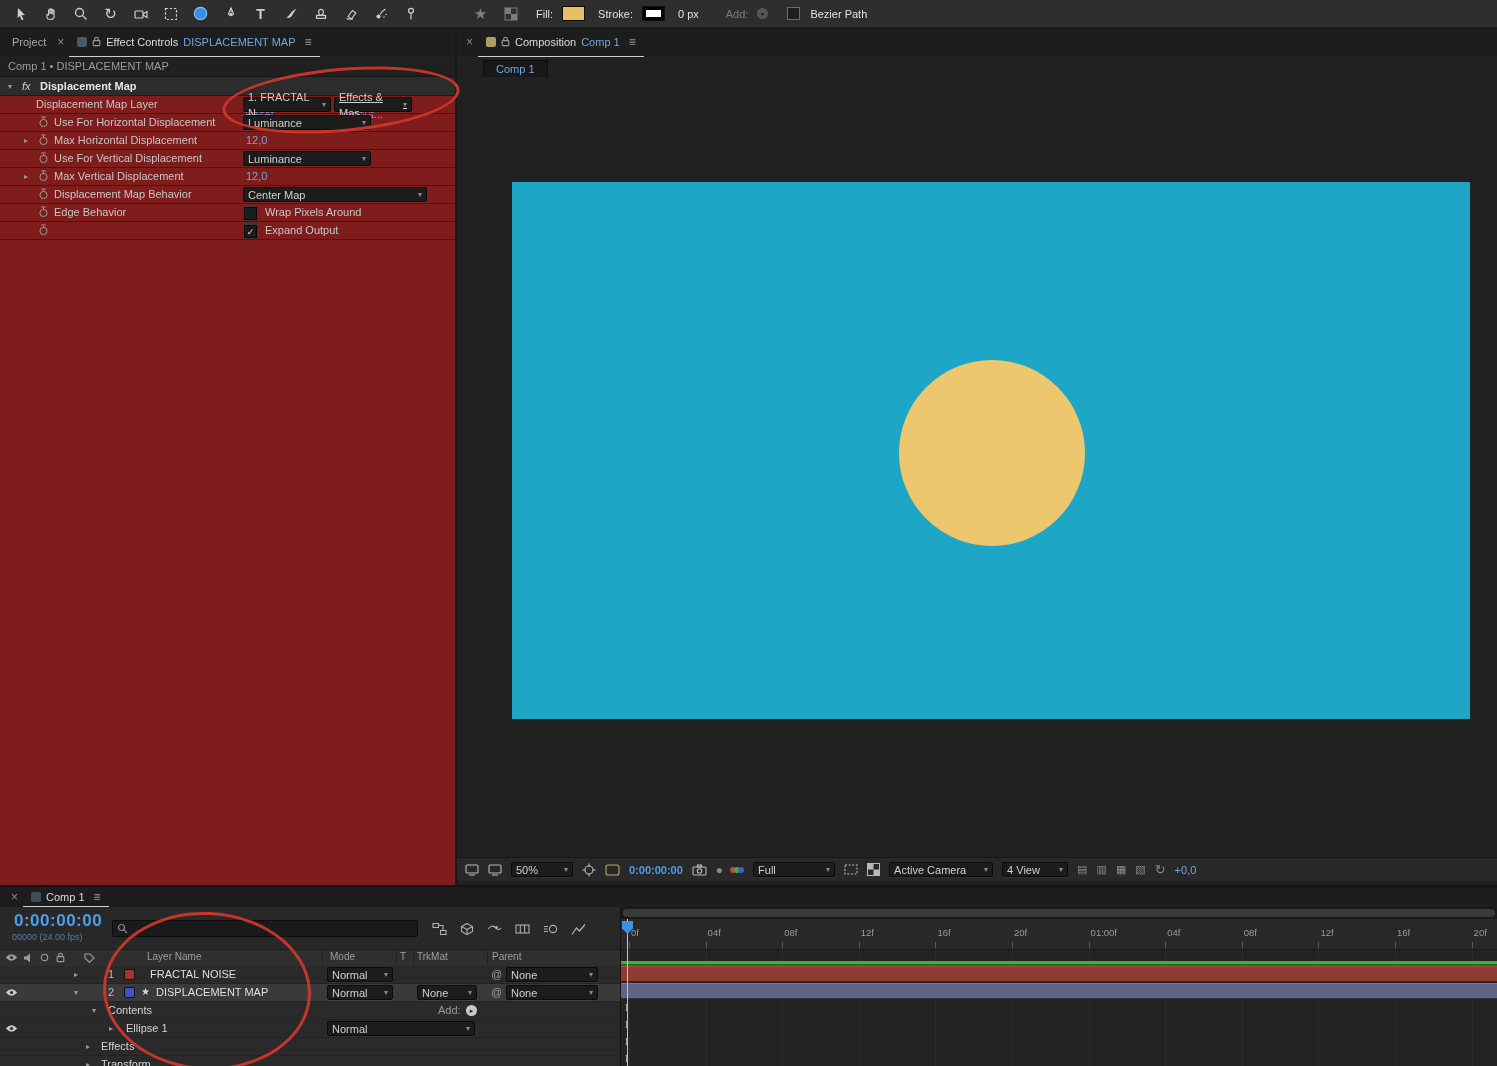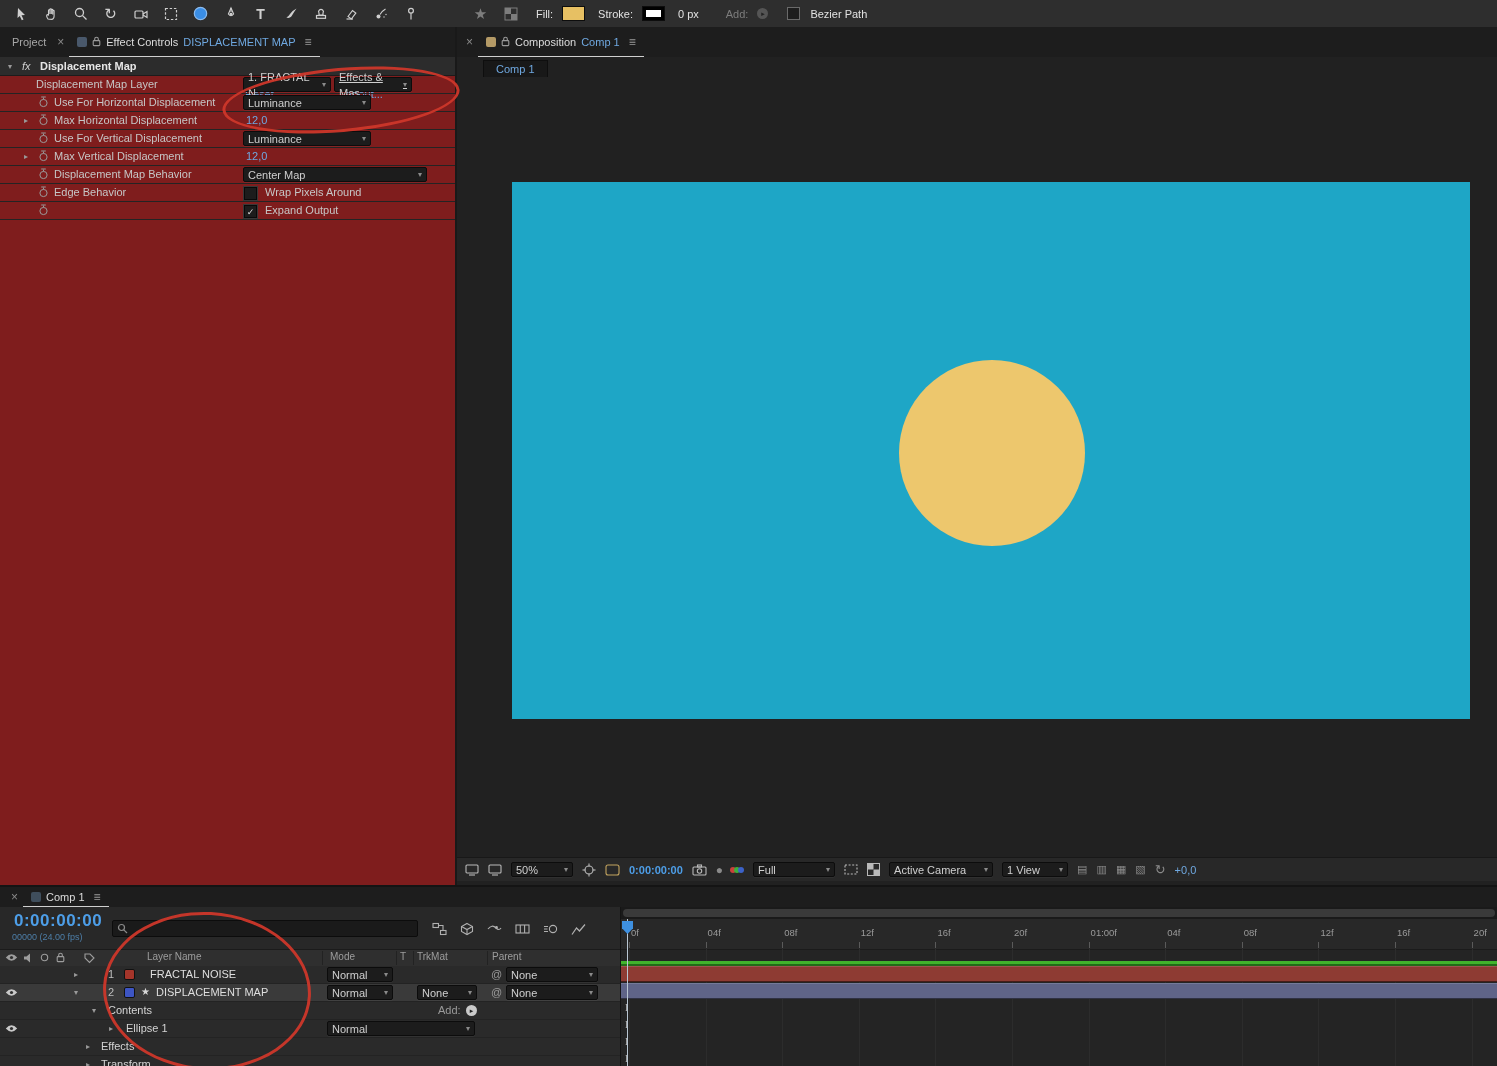--- a/index.html
+++ b/index.html
@@ -207,20 +207,21 @@
             <rect x="1.2" y="4.6" width="6.6" height="5" rx="0.8"></rect>
               <path d="M2.7 4.6 L2.7 3 A1.8 1.8 0 0 1 6.3 3 L6.3 4.6"></path>
           </svg>
         </span>
         <span class="tab-title">Effect Controls</span>
         <span class="tab-target">DISPLACEMENT MAP</span>
         <span class="tab-menu">≡</span>
       </div>
     </div>
 
+    <div class="breadcrumb">Comp 1 • DISPLACEMENT MAP</div>
 
     <div class="fx-header">
       <span class="tri abs" style="left:8px;top:1px;">▾</span>
       <span class="fx-badge abs" style="left:22px;">fx</span>
       <span class="fx-name abs" style="left:40px;">Displacement Map</span>
       <span class="link abs" style="left:245px;">Reset</span>
       <span class="link abs" style="left:345px;">About...</span>
     </div>
 
     <div class="ecp-row">
@@ -411,21 +412,21 @@
             <rect x="0.5" y="0.5" width="12" height="12" fill="none" stroke="#b9b9b9"></rect>
             <rect x="0.5" y="0.5" width="6" height="6" fill="#b9b9b9"></rect>
             <rect x="6.5" y="6.5" width="6" height="6" fill="#b9b9b9"></rect>
           </svg>
       </span>
       <span class="dd" style="width:104px;">
         <span>Active Camera</span>
           <span class="chev">▾</span>
       </span>
       <span class="dd" style="width:66px;">
-        <span>1 View</span>
+        <span>4 View</span>
           <span class="chev">▾</span>
       </span>
       <span class="cdim">▤</span>
       <span class="cdim">▥</span>
       <span class="cdim">▦</span>
       <span class="cdim">▧</span>
       <span class="cdim" style="font-size:13px;">↻</span>
       <span style="color:#6fa8e0;">+0,0</span>
     </div>
   </div>

